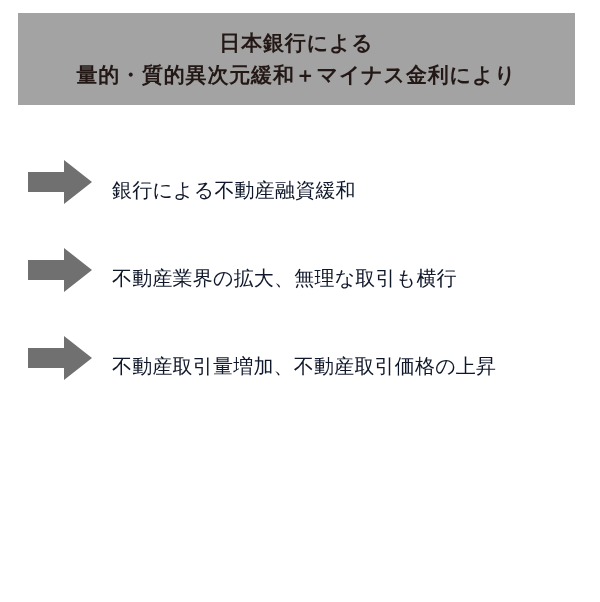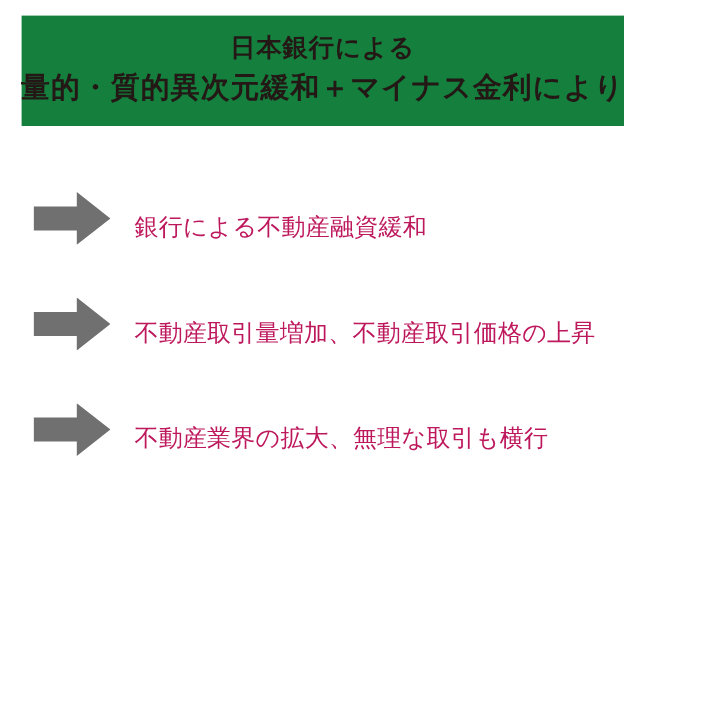--- a/index.html
+++ b/index.html
@@ -13,43 +13,43 @@
     font-family: "Liberation Sans", "DejaVu Sans", sans-serif;
     overflow: hidden;
     position: relative;
   }
 
   
   .header-banner {
     position: absolute;
     left: 18px;
     top: 13px;
-    width: 502px;
+    width: 557px;
     height: 92px;
-    background: #15803d;
+    background: #a3a3a3;
     display: flex;
     flex-direction: column;
     align-items: center;
     justify-content: center;
     box-sizing: border-box;
   }
   .header-line {
     color: #231815;
     font-weight: bold;
     letter-spacing: 0.04em;
     white-space: nowrap;
     text-align: center;
   }
   .header-line-1 {
     font-size: 21px;
     line-height: 1.35;
     margin-bottom: 3px;
   }
   .header-line-2 {
-    font-size: 24px;
+    font-size: 21px;
     line-height: 1.35;
   }
 
   
   .steps {
     position: absolute;
     left: 0;
     top: 146px;
     width: 600px;
   }
@@ -70,21 +70,21 @@
   .arrow-icon svg {
     display: block;
     width: 64px;
     height: 44px;
   }
   .step-label {
     position: absolute;
     left: 112px;
     top: 50%;
     transform: translateY(-50%);
-    color: #be185d;
+    color: #0f172a;
     font-size: 20px;
     letter-spacing: 0.01em;
     white-space: nowrap;
     line-height: 1.4;
   }
 </style>
 </head>
 <body>
 
 <div class="header-banner">
@@ -102,27 +102,27 @@
     </span>
     <span class="step-label">銀行による不動産融資緩和</span>
   </div>
 
   <div class="step-row">
     <span class="arrow-icon">
       <svg viewBox="0 0 64 44" xmlns="http://www.w3.org/2000/svg" aria-hidden="true">
         <polygon points="0,12 36,12 36,0 64,22 36,44 36,32 0,32" fill="#707070"></polygon>
       </svg>
     </span>
-    <span class="step-label">不動産取引量増加、不動産取引価格の上昇</span>
+    <span class="step-label">不動産業界の拡大、無理な取引も横行</span>
   </div>
 
   <div class="step-row">
     <span class="arrow-icon">
       <svg viewBox="0 0 64 44" xmlns="http://www.w3.org/2000/svg" aria-hidden="true">
         <polygon points="0,12 36,12 36,0 64,22 36,44 36,32 0,32" fill="#707070"></polygon>
       </svg>
     </span>
-    <span class="step-label">不動産業界の拡大、無理な取引も横行</span>
+    <span class="step-label">不動産取引量増加、不動産取引価格の上昇</span>
   </div>
 
 
 
 </div>
 
 </body></html>

